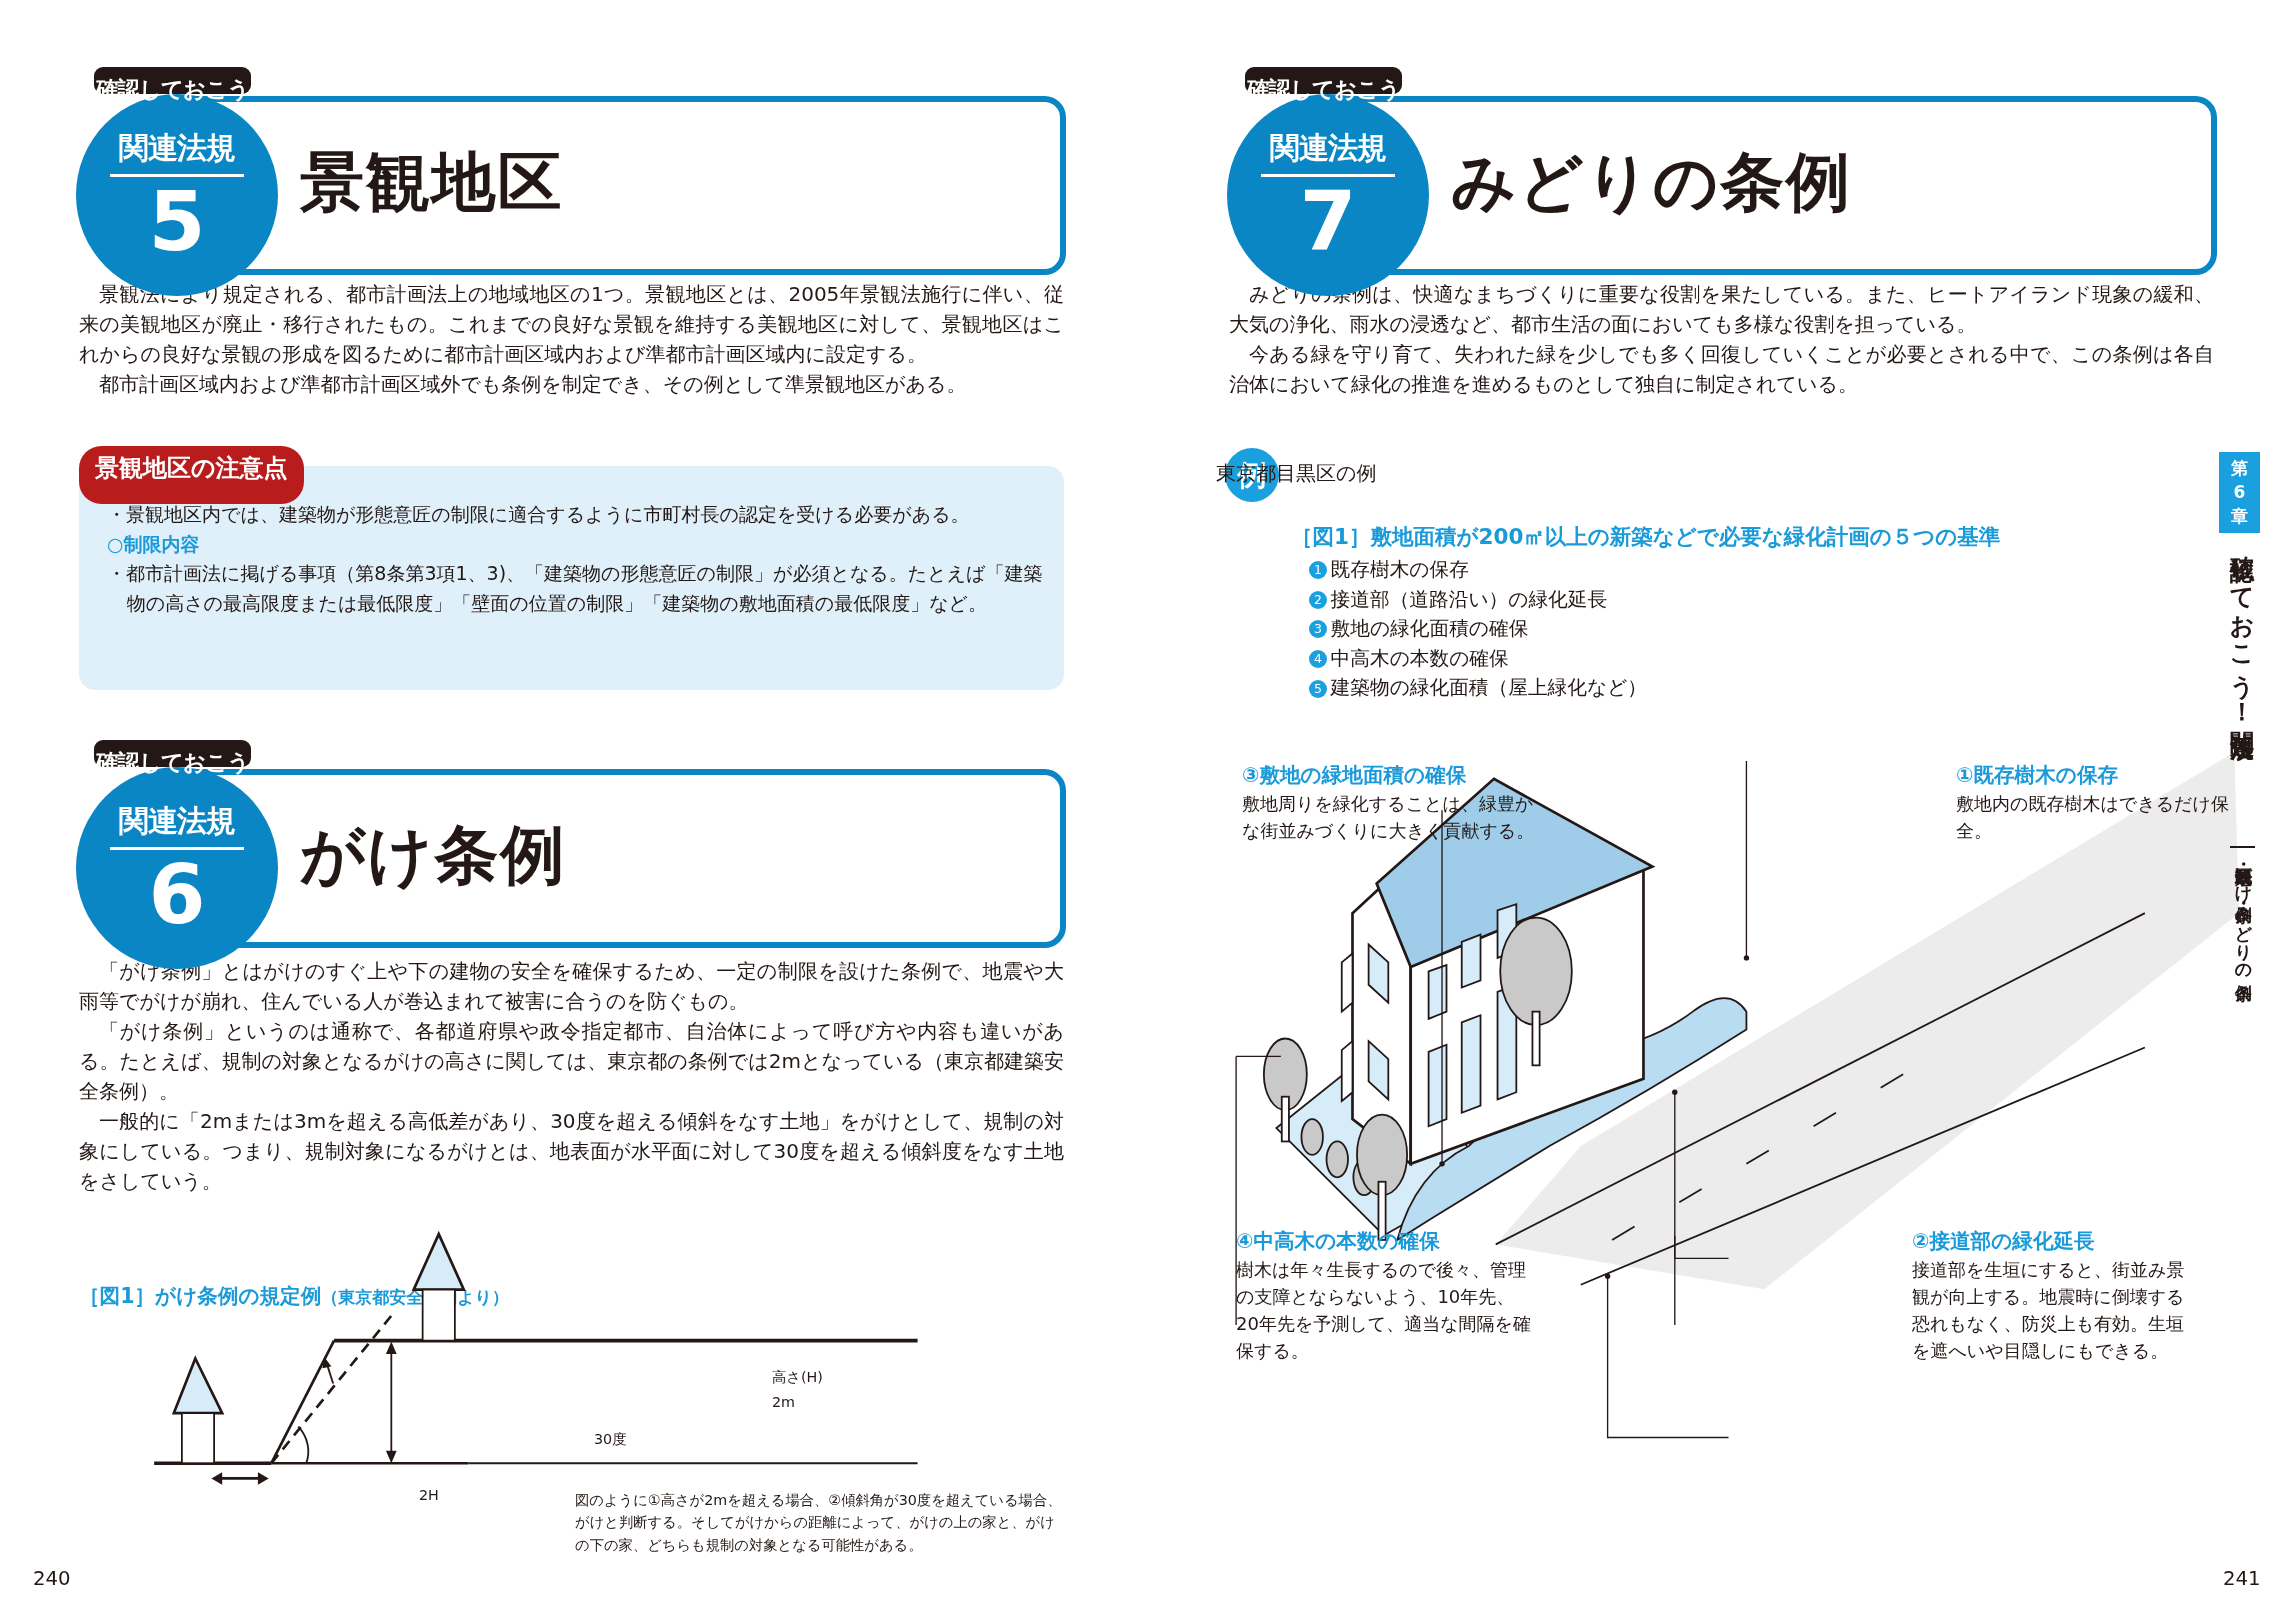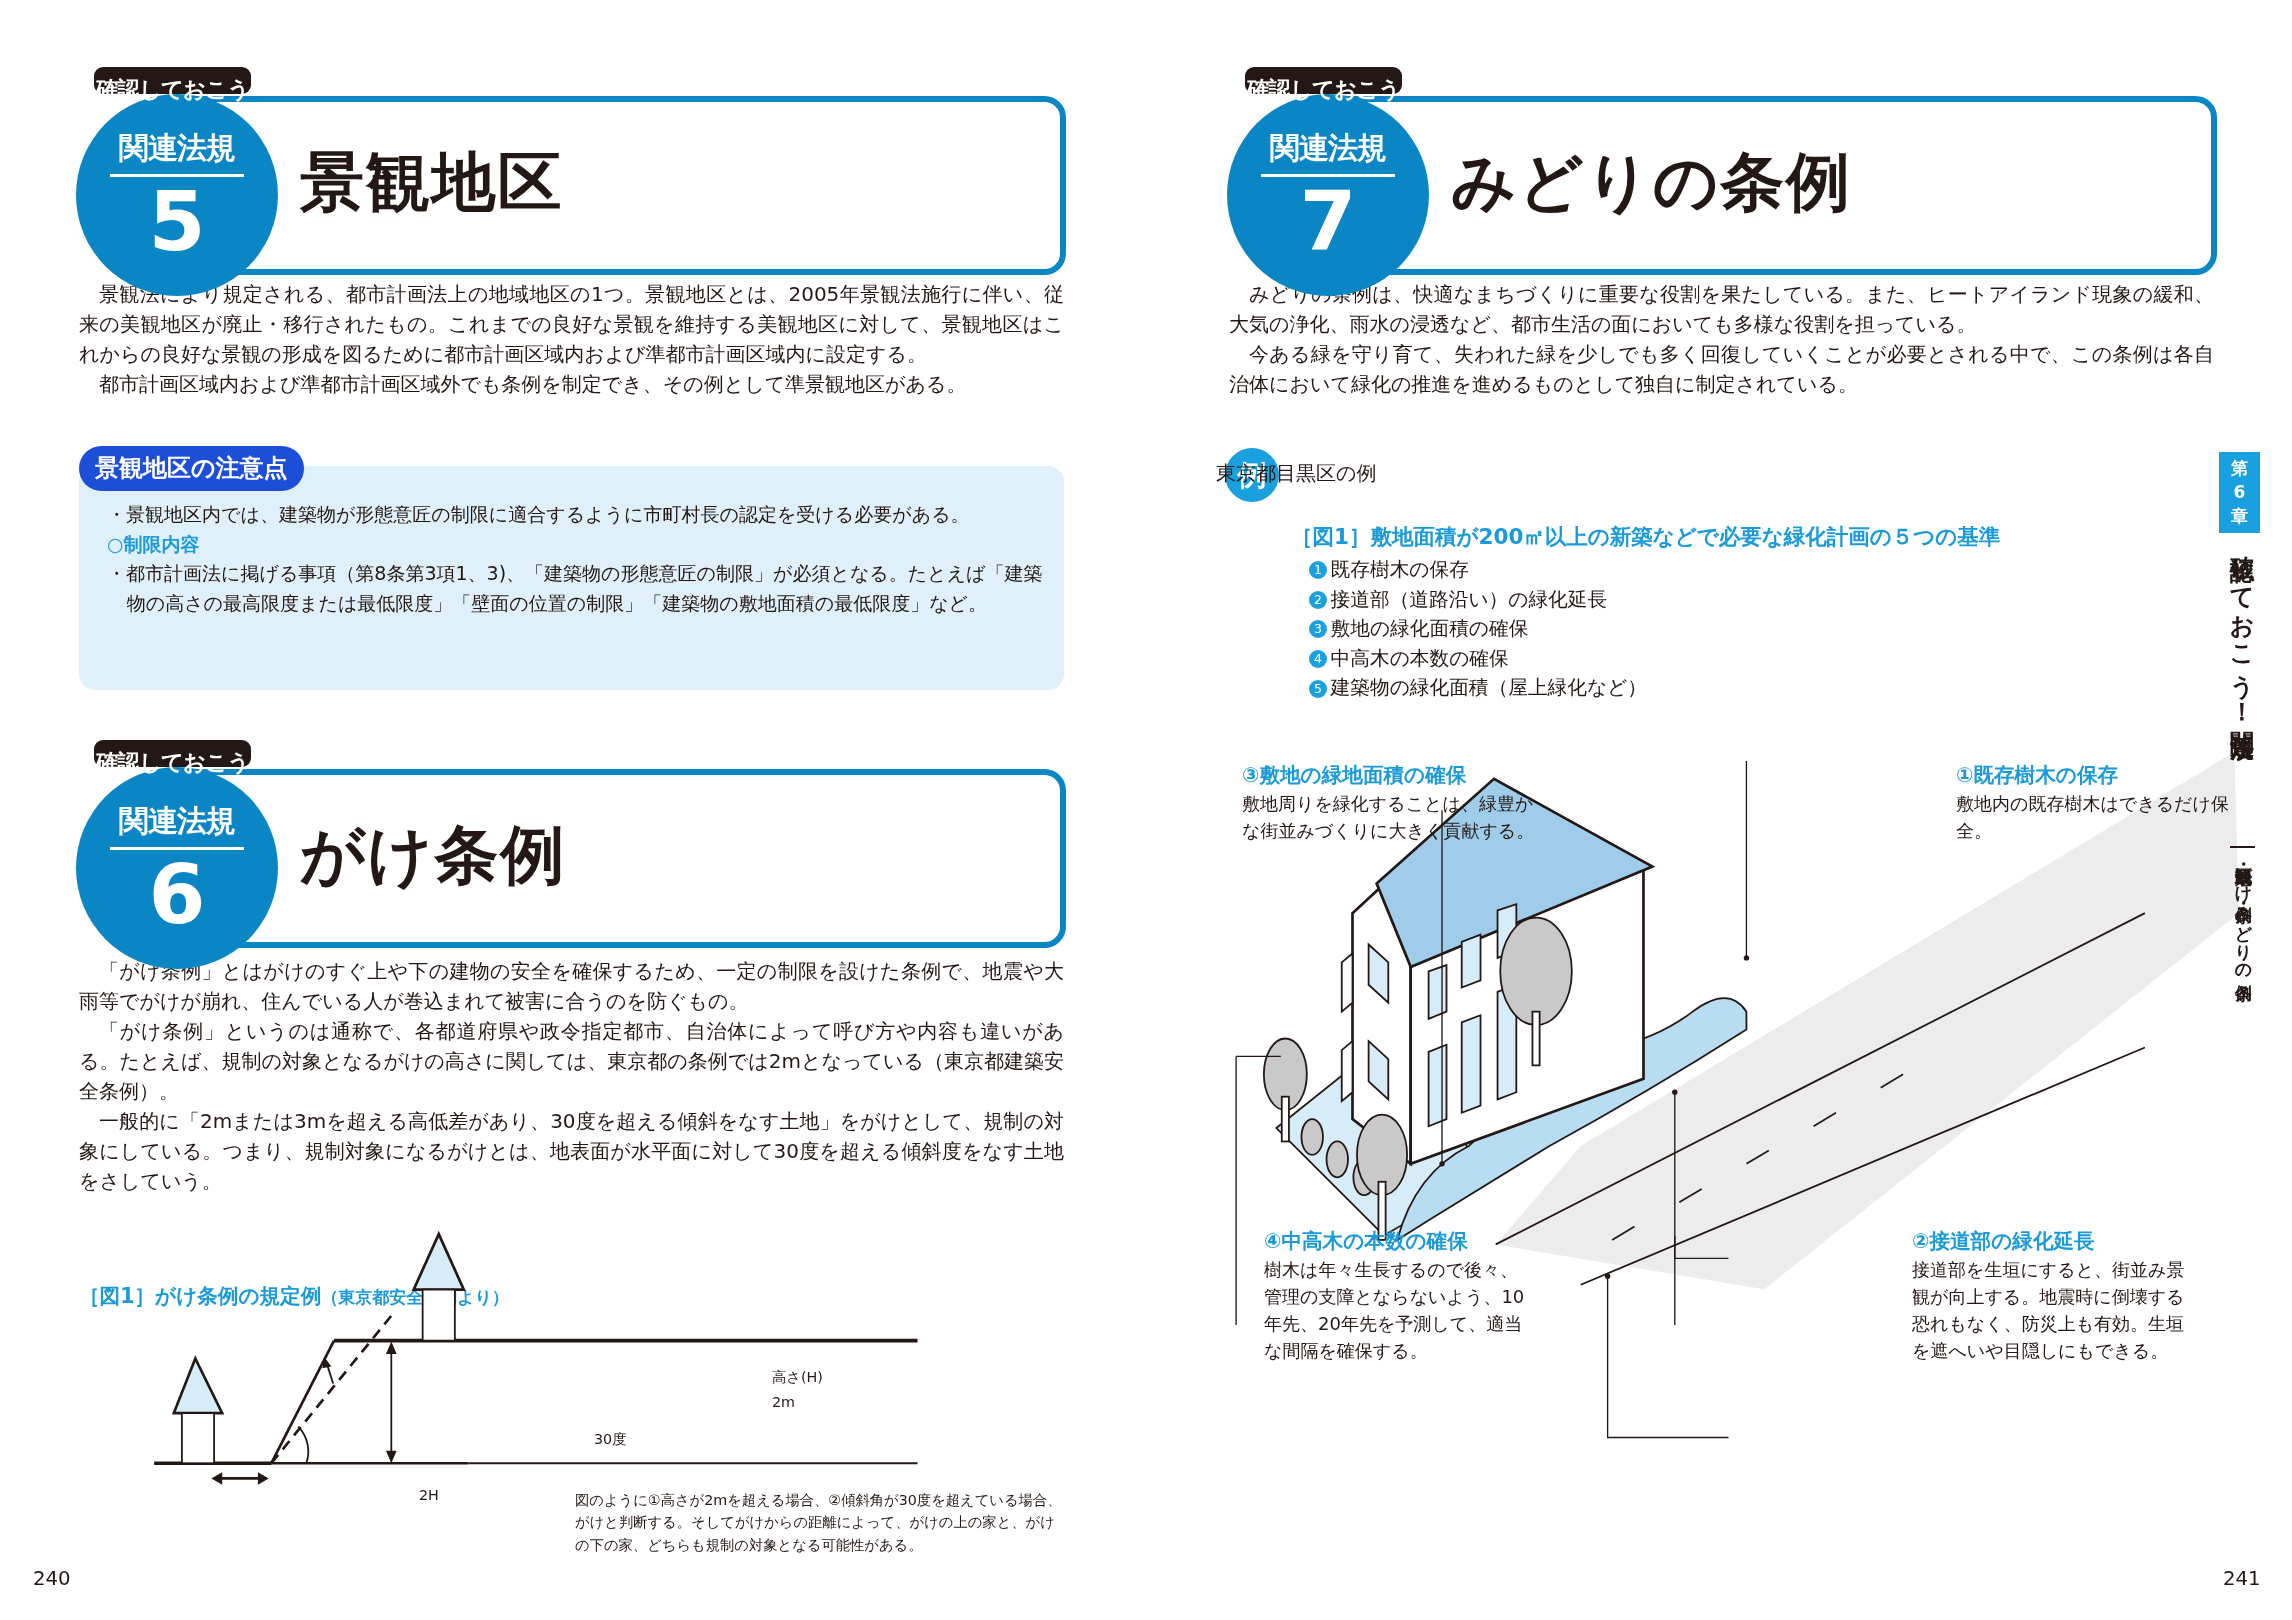--- a/index.html
+++ b/index.html
@@ -36,22 +36,22 @@
 
   .body-text { position: absolute; font-size: 20px; line-height: 30px; text-align: justify; }
   .body-text p { text-indent: 1em; }
 
   
   .note-box {
     position: absolute; left: 79px; top: 466px; width: 985px; height: 224px;
     background: #dff0fa; border-radius: 16px;
   }
   .note-title {
-    position: absolute; left: 79px; top: 446px; height: 45px; padding: 0 16px;
-    background: #1d4ed8; border-radius: 22.4px; color: #fff;
+    position: absolute; left: 79px; top: 446px; height: 58px; padding: 0 16px;
+    background: #b91c1c; border-radius: 22.4px; color: #fff;
     font-size: 24px; font-weight: bold; line-height: 45px; z-index: 2;
   }
   .note-content { position: absolute; left: 107px; top: 500px; width: 949px; font-size: 19px; line-height: 29.6px; }
   .note-content .h { color: #1a9ad9; font-weight: bold; }
   .note-content .item { padding-left: 19.7px; text-indent: -19.7px; }
 
   .fig-title { position: absolute; color: #1a9ad9; font-weight: bold; }
   .fig-caption { position: absolute; font-size: 14.3px; line-height: 22.4px; }
 
   
@@ -282,21 +282,21 @@
   </svg>
 
   <div class="callout" style="left:1242px; top:761px; width:304px;">
     <div class="ct">③敷地の緑地面積の確保</div>
     <div>敷地周りを緑化することは、緑豊かな街並みづくりに大きく貢献する。</div>
   </div>
   <div class="callout" style="left:1912px; top:761px; width:304px;margin-left:44px;">
     <div class="ct">①既存樹木の保存</div>
     <div>敷地内の既存樹木はできるだけ保全。</div>
   </div>
-  <div class="callout" style="left:1236px; top:1227px; width:296px;padding-left:28px;">
+  <div class="callout" style="left:1236px; top:1227px; width:296px;">
     <div class="ct">④中高木の本数の確保</div>
     <div>樹木は年々生長するので後々、管理の支障とならないよう、10年先、20年先を予測して、適当な間隔を確保する。</div>
   </div>
   <div class="callout" style="left:1912px; top:1227px; width:287px;">
     <div class="ct">②接道部の緑化延長</div>
     <div>接道部を生垣にすると、街並み景観が向上する。地震時に倒壊する恐れもなく、防災上も有効。生垣を遮へいや目隠しにもできる。</div>
   </div>
 
   <div class="chapter-tab">
     <div>第</div>

